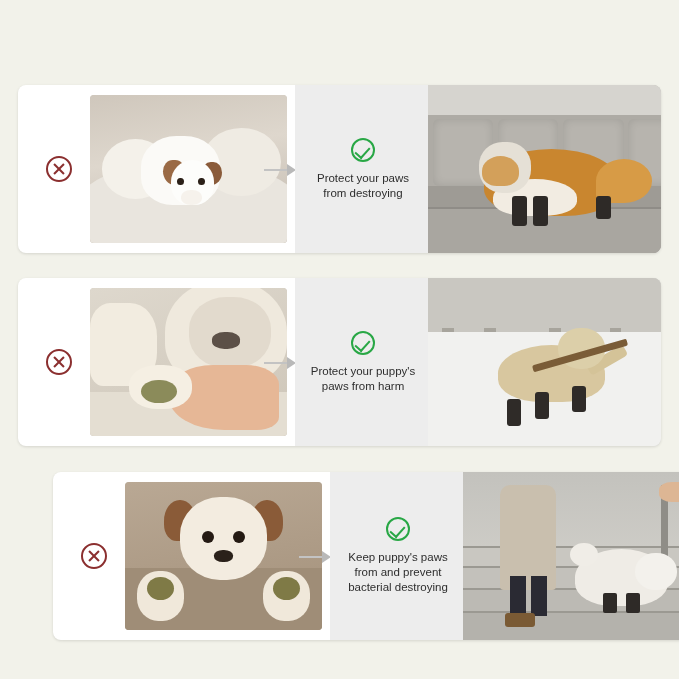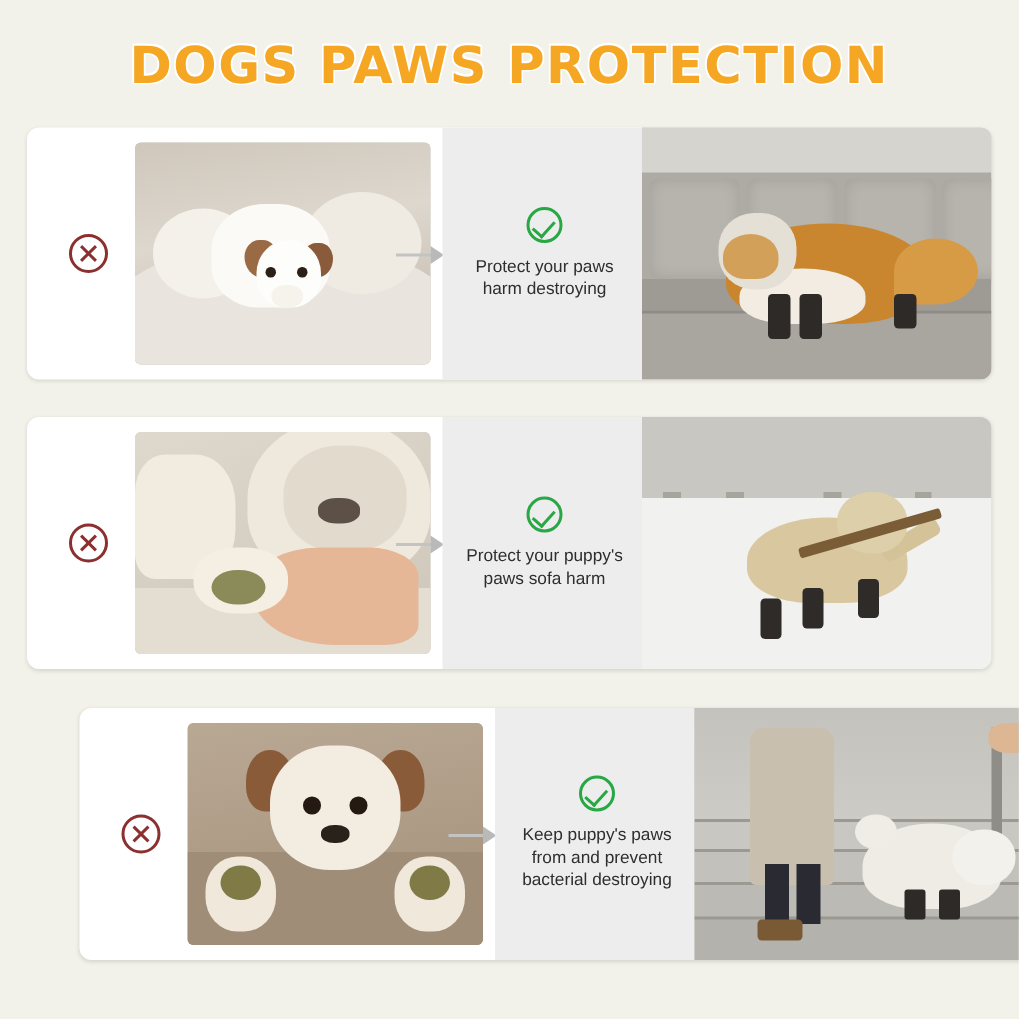--- a/index.html
+++ b/index.html
@@ -200,21 +200,20 @@
   .r3r .wdtail{position:absolute;right:42%;bottom:44%;width:12%;height:14%;background:#f0ede7;border-radius:50%;}
   .r3r .wb{position:absolute;width:6%;height:12%;background:#2e2a27;border-radius:2px;bottom:16%;}
   .r3r .wb1{right:24%;} .r3r .wb2{right:34%;}
   .r3r .hand3{position:absolute;right:2%;top:6%;width:14%;height:12%;background:#ddb694;border-radius:40%;}
 </style>
 </head>
 <body>
 
 <div class="page">
 
-  <div class="title">DOGS PAWS PROTECTION</div>
 
   <div class="row row1">
     <div class="row-inner">
       <div class="cross-badge"></div>
 
       <div class="photo-left">
         <div class="ph r1l">
           <div class="bed"></div>
             <div class="fluff1"></div>
             <div class="fluff2"></div>
@@ -228,21 +227,21 @@
         </div>
       </div>
 
       <div class="arrow-line"></div>
       <div class="arrow"></div>
 
       <div class="middle"></div>
       <div class="caption">
         <div class="check"></div>
         <div>Protect your paws</div>
-        <div>harm destroying</div>
+        <div>from destroying</div>
       </div>
 
       <div class="photo-right r1">
         <div class="ph r1r">
           <div class="wallt"></div>
           <div class="sofaback"></div>
           <div class="tuft t1"></div>
             <div class="tuft t2"></div>
             <div class="tuft t3"></div>
             <div class="tuft t4"></div>
@@ -278,21 +277,21 @@
         </div>
       </div>
 
       <div class="arrow-line"></div>
       <div class="arrow"></div>
 
       <div class="middle"></div>
       <div class="caption">
         <div class="check"></div>
         <div>Protect your puppy's</div>
-        <div>paws sofa harm</div>
+        <div>paws from harm</div>
       </div>
 
       <div class="photo-right">
         <div class="ph r2r">
           <div class="treeline"></div>
           <div class="tr" style="left:6%"></div>
             <div class="tr" style="left:24%"></div>
           <div class="tr" style="left:52%"></div>
             <div class="tr" style="left:78%"></div>
           <div class="snowfield"></div>

